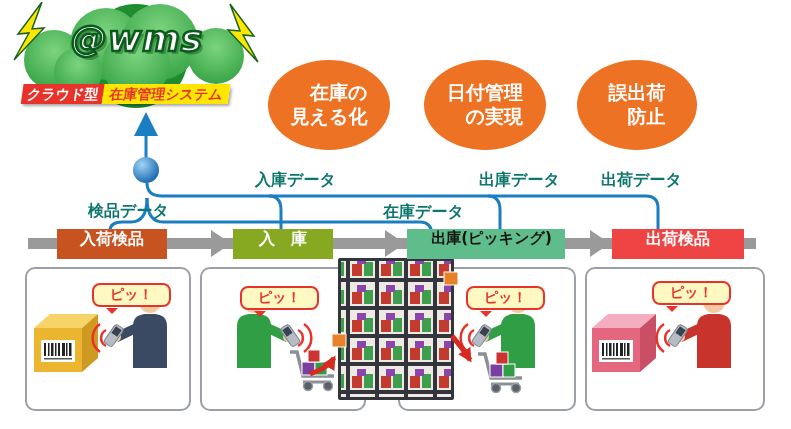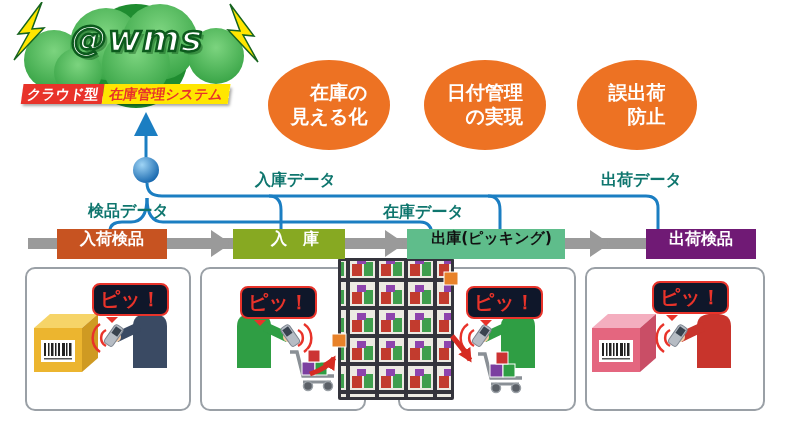--- a/index.html
+++ b/index.html
@@ -36,22 +36,22 @@
   .dlabel{position:absolute;color:#0f766e;font-size:16px;font-weight:bold;
           white-space:nowrap;z-index:3;}
 
   
   .step{position:absolute;top:229px;height:30px;display:flex;
         justify-content:center;color:#fff;font-size:16px;font-weight:bold;
         white-space:nowrap;z-index:3;}
   .step.dark{color:#111;font-size:15px;padding-left:11px;}
 
   
-  .beep{position:absolute;background:#0f172a;border:2.5px solid #e8332a;color:#e8332a;
-        font-weight:bold;font-size:20px;padding:1px 6px;border-radius:8px;
+  .beep{position:absolute;background:#fef9c3;border:2.5px solid #e8332a;color:#e8332a;
+        font-weight:bold;font-size:14px;padding:1px 16px;border-radius:8px;
         z-index:4;white-space:nowrap;}
   .beep::after{content:"";position:absolute;bottom:-9px;left:12px;
         border:6px solid transparent;border-top-color:#e8332a;border-bottom:none;}
 </style>
 </head>
 <body>
 
 <div class="stage">
 
   <div class="panel" style="left:25px;width:162px"></div>
@@ -204,32 +204,33 @@
 の実現</span>
   </div>
   <div class="oval" style="left: 577px; width: 120px; background: rgb(237, 114, 35);">
     <span>誤出荷
 防止</span>
   </div>
 
   <div class="dlabel" style="left:88px;top:201px">検品データ</div>
   <div class="dlabel" style="left:255px;top:170px">入庫データ</div>
   <div class="dlabel" style="left:383px;top:202px">在庫データ</div>
+  <div class="dlabel" style="left:479px;top:170px">出庫データ</div>
   <div class="dlabel" style="left:601px;top:170px">出荷データ</div>
 
   <div class="step" style="left: 57px; width: 110px; background: rgb(199, 83, 33);">
     <span>入荷検品</span>
   </div>
-  <div class="step" style="left: 233px; width: 100px; background: rgb(135, 169, 34); padding-left: 12px;">
+  <div class="step" style="left: 233px; width: 100px; background: rgb(135, 169, 34);">
     <span>入　庫</span>
   </div>
   <div class="step dark" style="left: 407px; width: 147px; background: rgb(95, 189, 139);">
     <span>出庫(ピッキング)</span>
   </div>
-  <div class="step" style="left: 612px; width: 110px; background: #701a75; margin-left: 34px;">
+  <div class="step" style="left: 612px; width: 132px; background: #ef4444;">
     <span>出荷検品</span>
   </div>
 
   <div class="beep" style="left:92px;top:283px">ピッ！</div>
   <div class="beep" style="left:240px;top:286px">ピッ！</div>
   <div class="beep" style="left:466px;top:286px">ピッ！</div>
   <div class="beep" style="left:652px;top:281px">ピッ！</div>
 
 </div>
 

